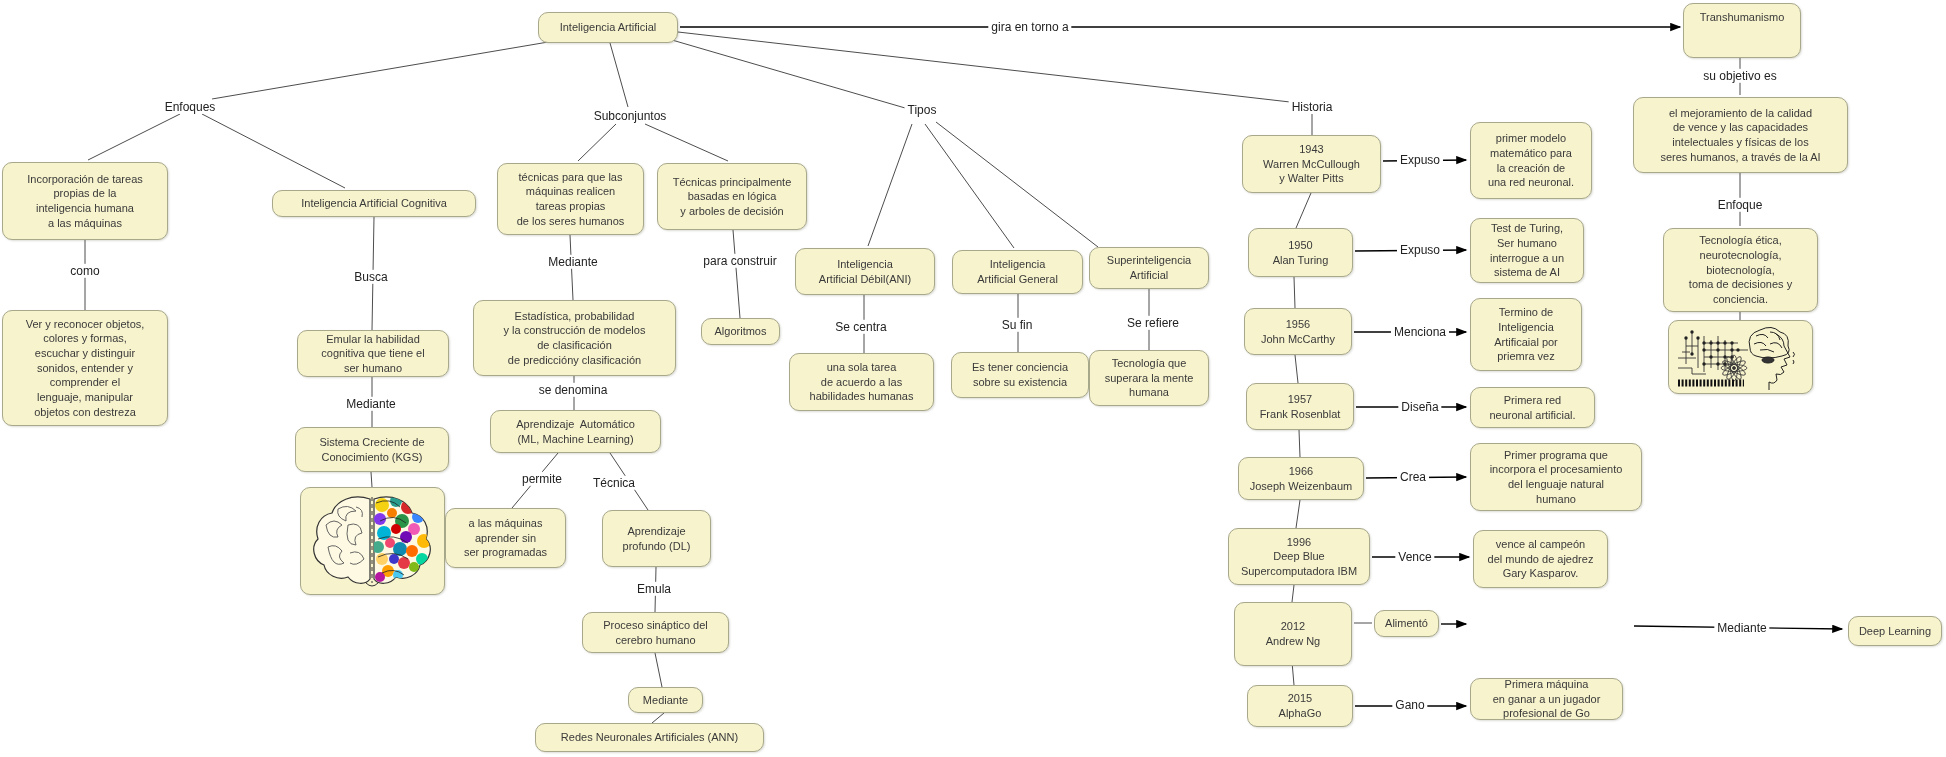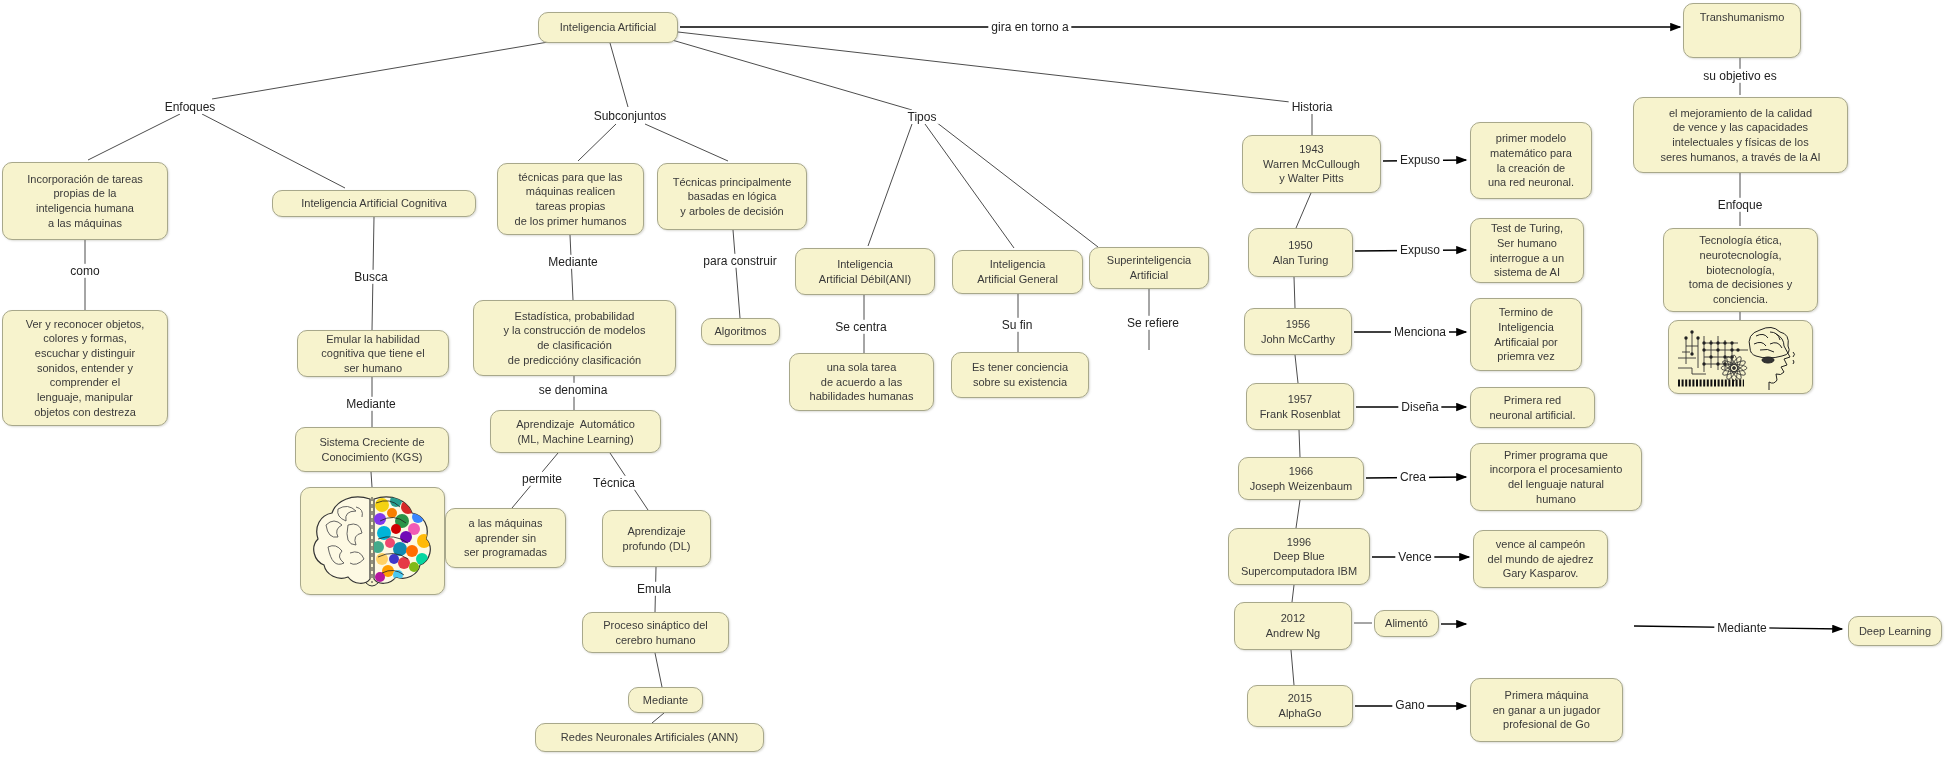--- a/index.html
+++ b/index.html
@@ -215,21 +215,21 @@
       </g>
       <line x1="68" y1="6" x2="68" y2="92" stroke="#333" stroke-width="1" stroke-dasharray="4,3"></line>
       <path d="M62,92 q6,6 12,0" fill="none" stroke="#333" stroke-width="1"></path>
     </svg>
   </div>
 
   <div class="lbl" style="left:630px;top:116px">Subconjuntos</div>
   <div class="box" style="left:497px;top:163px;width:147px;height:72px">técnicas para que las
 máquinas realicen
 tareas propias
-de los primer humanos</div>
+de los seres humanos</div>
   <div class="lbl" style="left:573px;top:262px">Mediante</div>
   <div class="box" style="left:473px;top:300px;width:203px;height:76px">Estadística, probabilidad
 y la construcción de modelos
 de clasificación
 de prediccióny clasificación</div>
   <div class="lbl" style="left:573px;top:390px">se denomina</div>
   <div class="box" style="left:490px;top:410px;width:171px;height:43px">Aprendizaje  Automático
 (ML, Machine Learning)</div>
   <div class="lbl" style="left:542px;top:479px">permite</div>
   <div class="lbl" style="left:614px;top:483px">Técnica</div>
@@ -243,35 +243,38 @@
 cerebro humano</div>
   <div class="box" style="left:628px;top:687px;width:75px;height:26px">Mediante</div>
   <div class="box" style="left:535px;top:723px;width:229px;height:29px">Redes Neuronales Artificiales (ANN)</div>
 
   <div class="box" style="left:657px;top:163px;width:150px;height:67px">Técnicas principalmente
 basadas en lógica
 y arboles de decisión</div>
   <div class="lbl" style="left:740px;top:261px">para construir</div>
   <div class="box" style="left:701px;top:318px;width:79px;height:27px">Algoritmos</div>
 
-  <div class="lbl" style="left:922px;top:117px">Tipos</div>
+  <div class="lbl" style="left:922px;top:110px">Tipos</div>
   <div class="box" style="left:795px;top:248px;width:140px;height:47px">Inteligencia
 Artificial Débil(ANI)</div>
   <div class="box" style="left:952px;top:250px;width:131px;height:44px">Inteligencia
 Artificial General</div>
   <div class="box" style="left:1089px;top:247px;width:120px;height:42px">Superinteligencia
 Artificial</div>
   <div class="lbl" style="left:861px;top:327px">Se centra</div>
   <div class="lbl" style="left:1017px;top:325px">Su fin</div>
   <div class="lbl" style="left:1153px;top:323px">Se refiere</div>
   <div class="box" style="left:951px;top:352px;width:138px;height:46px">Es tener conciencia
 sobre su existencia</div>
   <div class="box" style="left:789px;top:353px;width:145px;height:58px">una sola tarea
 de acuerdo a las
 habilidades humanas</div>
+  <div class="box" style="left:1089px;top:350px;width:120px;height:56px">Tecnología que
+superara la mente
+humana</div>
 
   <div class="lbl" style="left:1312px;top:107px">Historia</div>
 
   <div class="box" style="left:1242px;top:135px;width:139px;height:58px">1943
 Warren McCullough
 y Walter Pitts</div>
   <div class="lbl" style="left:1420px;top:160px">Expuso</div>
   <div class="box" style="left:1470px;top:122px;width:122px;height:77px">primer modelo
 matemático para
 la creación de
@@ -308,26 +311,26 @@
 humano</div>
 
   <div class="box" style="left:1228px;top:528px;width:142px;height:57px">1996
 Deep Blue
 Supercomputadora IBM</div>
   <div class="lbl" style="left:1415px;top:557px">Vence</div>
   <div class="box" style="left:1473px;top:530px;width:135px;height:58px">vence al campeón
 del mundo de ajedrez
 Gary Kasparov.</div>
 
-  <div class="box" style="left:1234px;top:602px;width:118px;height:48px">2012
+  <div class="box" style="left:1234px;top:602px;width:118px;height:64px">2012
 Andrew Ng</div>
   <div class="box" style="left:1374px;top:610px;width:65px;height:27px">Alimentó</div>
   <div class="lbl" style="left:1742px;top:628px">Mediante</div>
   <div class="box" style="left:1848px;top:616px;width:94px;height:30px">Deep Learning</div>
 
   <div class="box" style="left:1247px;top:685px;width:106px;height:42px">2015
 AlphaGo</div>
   <div class="lbl" style="left:1410px;top:705px">Gano</div>
-  <div class="box" style="left:1470px;top:678px;width:153px;height:64px">Primera máquina
+  <div class="box" style="left:1470px;top:678px;width:153px;height:42px">Primera máquina
 en ganar a un jugador
 profesional de Go</div>
 
 </div>
 
 </body></html>

